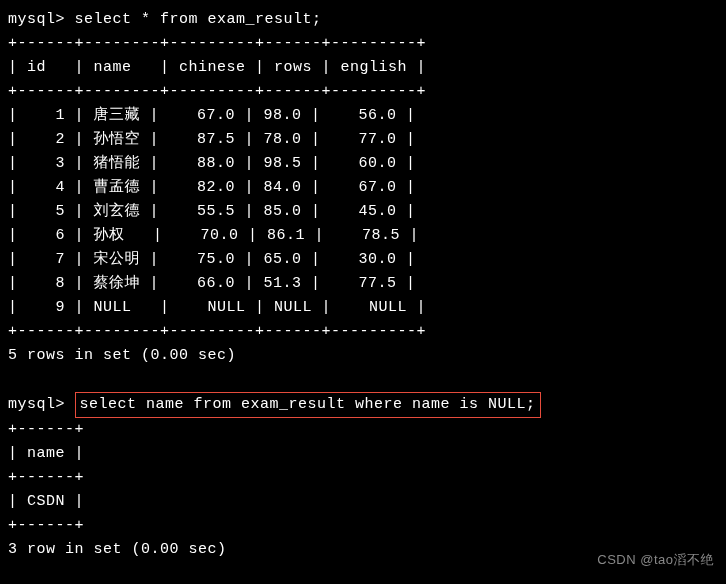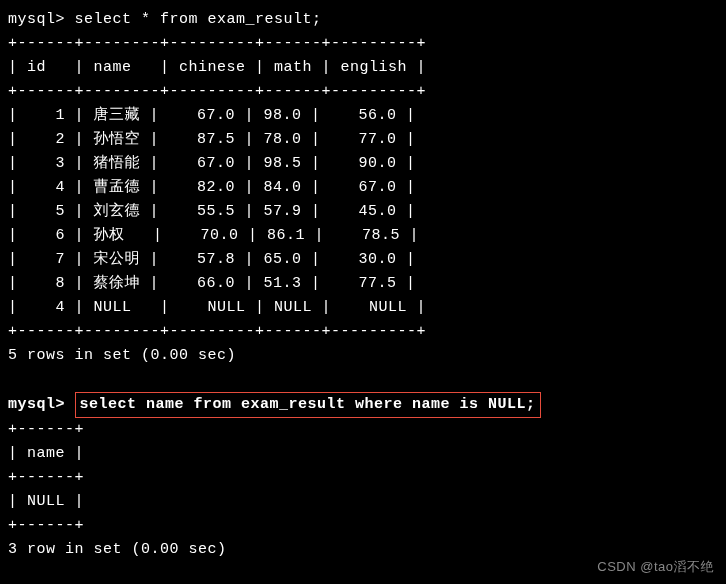--- a/index.html
+++ b/index.html
@@ -19,51 +19,50 @@
       line-height: 1.6;
     }
     .highlight-box {
       border: 1px solid #e74c3c;
       display: inline-block;
       padding: 0 4px;
     }
     .highlight-line {
       white-space: pre;
       line-height: 1.6;
-      font-weight: bold;
     }
     .watermark {
       position: absolute;
       right: 12px;
-      bottom: 8px;
+      bottom: 15px;
       color: #888;
       font-size: 13px;
       font-family: sans-serif;
     }
   </style>
 </head>
 <body>
 
 <div class="line"><span>mysql&gt; </span><span>select * from exam_result;</span></div>
 <div class="line">+------+--------+---------+------+---------+</div>
-<div class="line">| id   | name   | chinese | math | english |</div>
+<div class="line">| id   | name   | chinese | rows | english |</div>
 <div class="line">+------+--------+---------+------+---------+</div>
 <div class="line">|    1 | 唐三藏 |    67.0 | 98.0 |    56.0 |</div>
 <div class="line">|    2 | 孙悟空 |    87.5 | 78.0 |    77.0 |</div>
-<div class="line">|    3 | 猪悟能 |    67.0 | 98.5 |    90.0 |</div>
+<div class="line">|    3 | 猪悟能 |    88.0 | 98.5 |    60.0 |</div>
 <div class="line">|    4 | 曹孟德 |    82.0 | 84.0 |    67.0 |</div>
-<div class="line">|    5 | 刘玄德 |    55.5 | 57.9 |    45.0 |</div>
+<div class="line">|    5 | 刘玄德 |    55.5 | 85.0 |    45.0 |</div>
 <div class="line">|    6 | 孙权   |    70.0 | 86.1 |    78.5 |</div>
-<div class="line">|    7 | 宋公明 |    57.8 | 65.0 |    30.0 |</div>
+<div class="line">|    7 | 宋公明 |    75.0 | 65.0 |    30.0 |</div>
 <div class="line">|    8 | 蔡徐坤 |    66.0 | 51.3 |    77.5 |</div>
-<div class="line">|    4 | NULL   |    NULL | NULL |    NULL |</div>
+<div class="line">|    9 | NULL   |    NULL | NULL |    NULL |</div>
 <div class="line">+------+--------+---------+------+---------+</div>
 <div class="line">5 rows in set (0.00 sec)</div>
 <div class="line">&nbsp;</div>
 <div class="highlight-line"><span>mysql&gt; </span><span class="highlight-box"><span>select name from exam_result where name is NULL;</span></span></div>
 <div class="line">+------+</div>
 <div class="line">| name |</div>
 <div class="line">+------+</div>
-<div class="line">| NULL |</div>
+<div class="line">| CSDN |</div>
 <div class="line">+------+</div>
 <div class="line">3 row in set (0.00 sec)</div>
 
 <div class="watermark">CSDN @tao滔不绝</div>
 
 </body></html>

